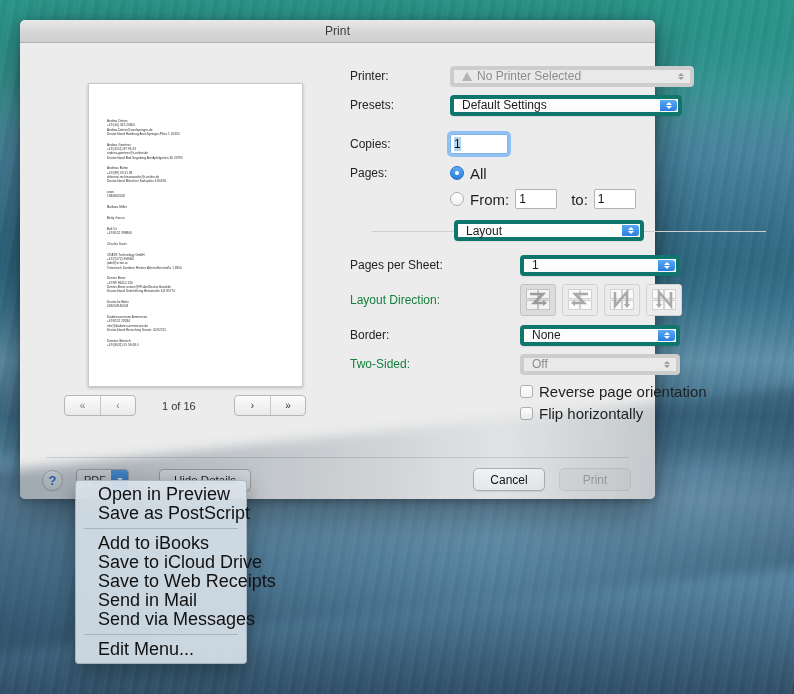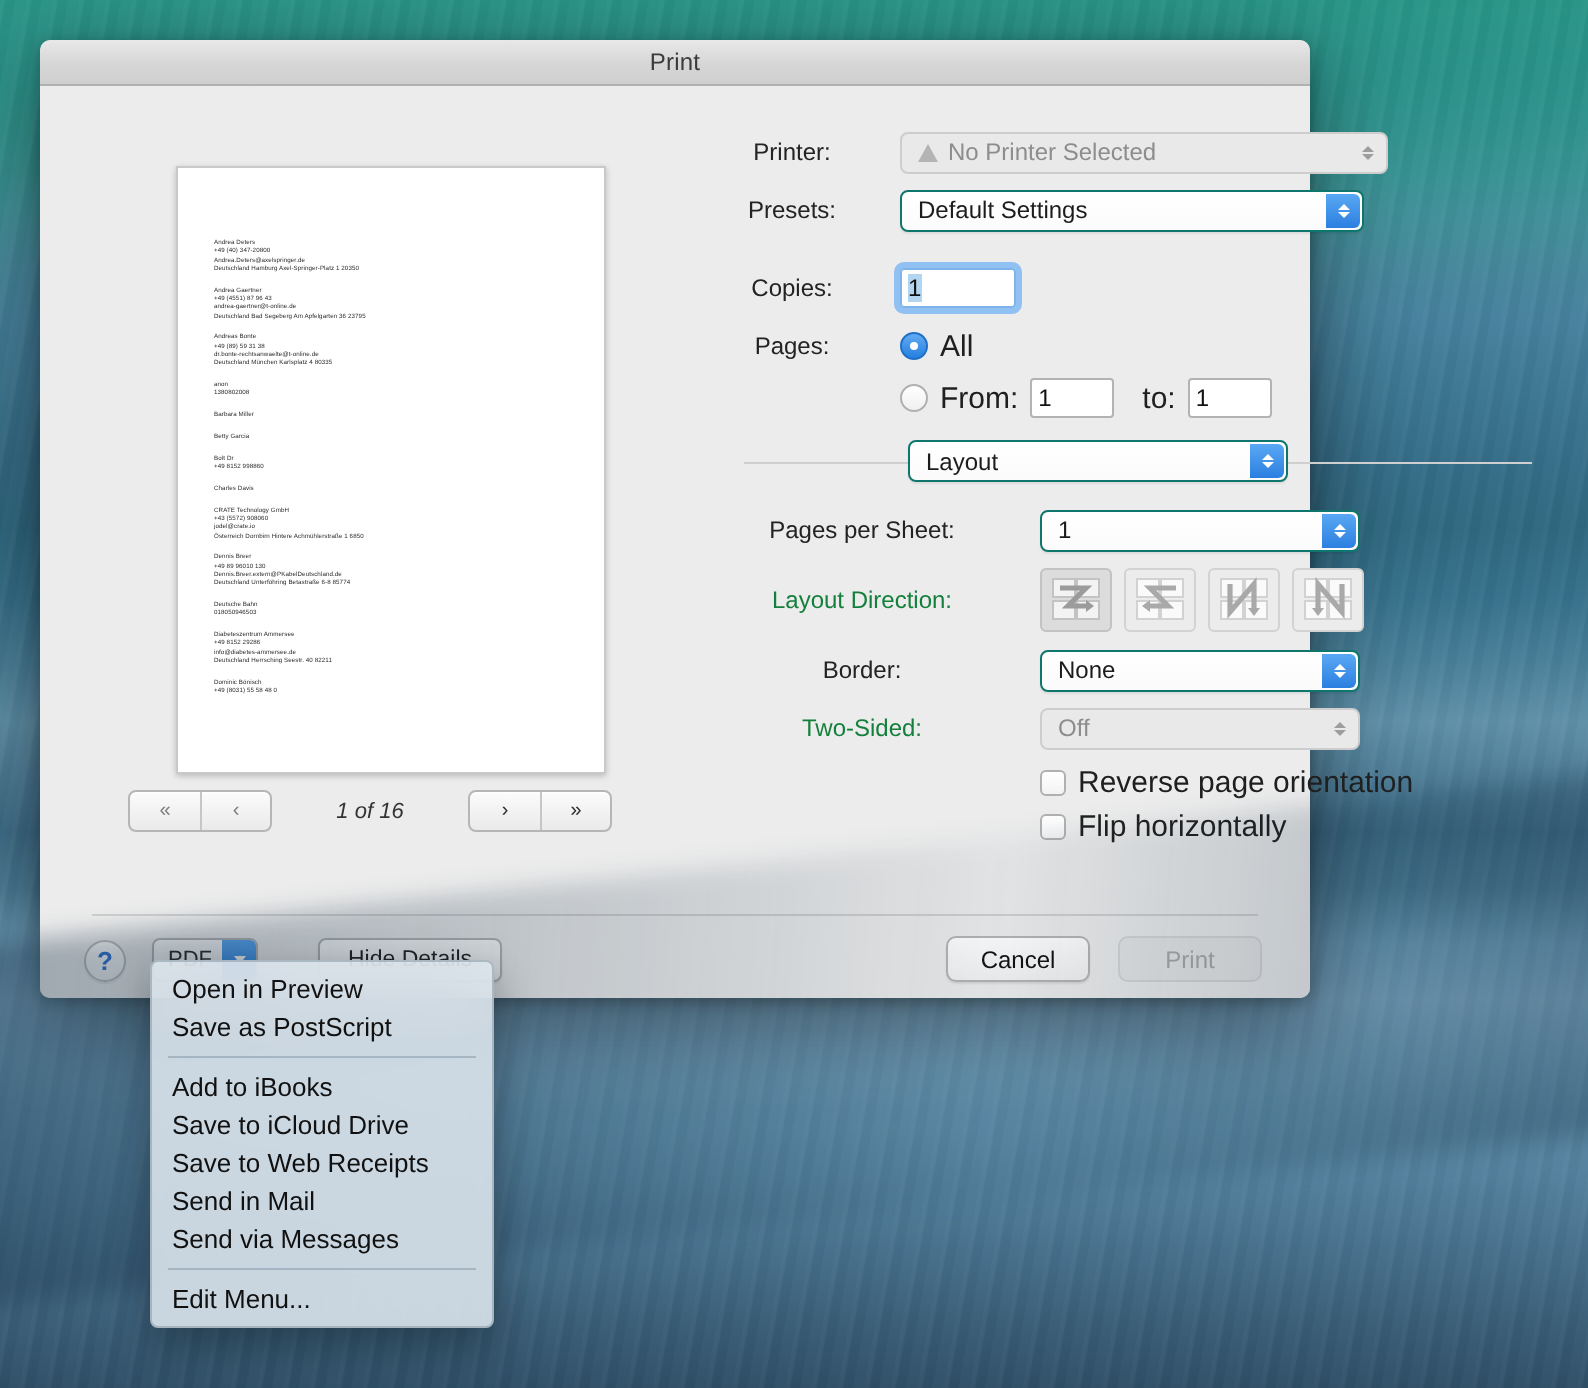--- a/index.html
+++ b/index.html
@@ -147,50 +147,50 @@
     font-size: 10px; color: #7d7d7d;
     background: transparent;
     border: none;
     font-family: "Liberation Sans", sans-serif;
   }
   .navgroup .navbtn + .navbtn { border-left: 1px solid #c6c6c6; }
   .navgroup.enabled .navbtn { color: #2f2f2f; }
   .page-count {
     font-size: 11px; color: #333;
     margin: 0 26px;
-    min-width: 46px; text-align: center; font-style: italic;
+    min-width: 46px; text-align: left;
   }
 
   
   .settings-col {
     position: absolute;
     left: 330px; top: 22px; width: 424px;
   }
   .row {
     display: flex; align-items: center;
     margin-bottom: 7px;
     height: 22px;
   }
   .row-label {
     width: 100px;
-    text-align: center;
+    text-align: left;
     padding-right: 8px;
     font-size: 12px;
     color: #232323;
     flex: 0 0 auto;
   }
   .row-label.wide { width: 170px; }
   .row-label.dim { color: #15803d; }
 
   
   .popup {
     position: relative;
     height: 21px;
     background: linear-gradient(to bottom,#ffffff,#fbfbfb);
-    border: 1px solid #0f766e;
+    border: 4px solid #0f766e;
     border-radius: 4px;
     display: flex; align-items: center;
     font-size: 12px; color: #1c1c1c;
     padding-left: 8px;
     box-shadow: 0 1px 1px rgba(0,0,0,.07);
   }
   .popup .arrows {
     position: absolute; right: 1px; top: 1px; bottom: 1px;
     width: 17px;
     background: linear-gradient(to bottom,#5aa8f4,#2b7fe0);
@@ -392,22 +392,22 @@
     backdrop-filter: blur(14px);
     border: 1px solid rgba(150,165,178,.7);
     border-radius: 4px;
     box-shadow: 0 8px 22px rgba(0,0,0,.34);
     padding: 4px 0 4px 0;
     z-index: 50;
   }
   .menu-item {
     height: 19px;
     display: flex; align-items: center;
-    padding-left: 10px;
-    font-size: 13px;
+    padding-left: 22px;
+    font-size: 18px;
     color: #111;
     white-space: nowrap;
   }
   .menu-item.highlighted {
     background: #1e72e0;
     color: #fff;
   }
   .menu-sep {
     height: 1px;
     margin: 5px 8px 5px 8px;

